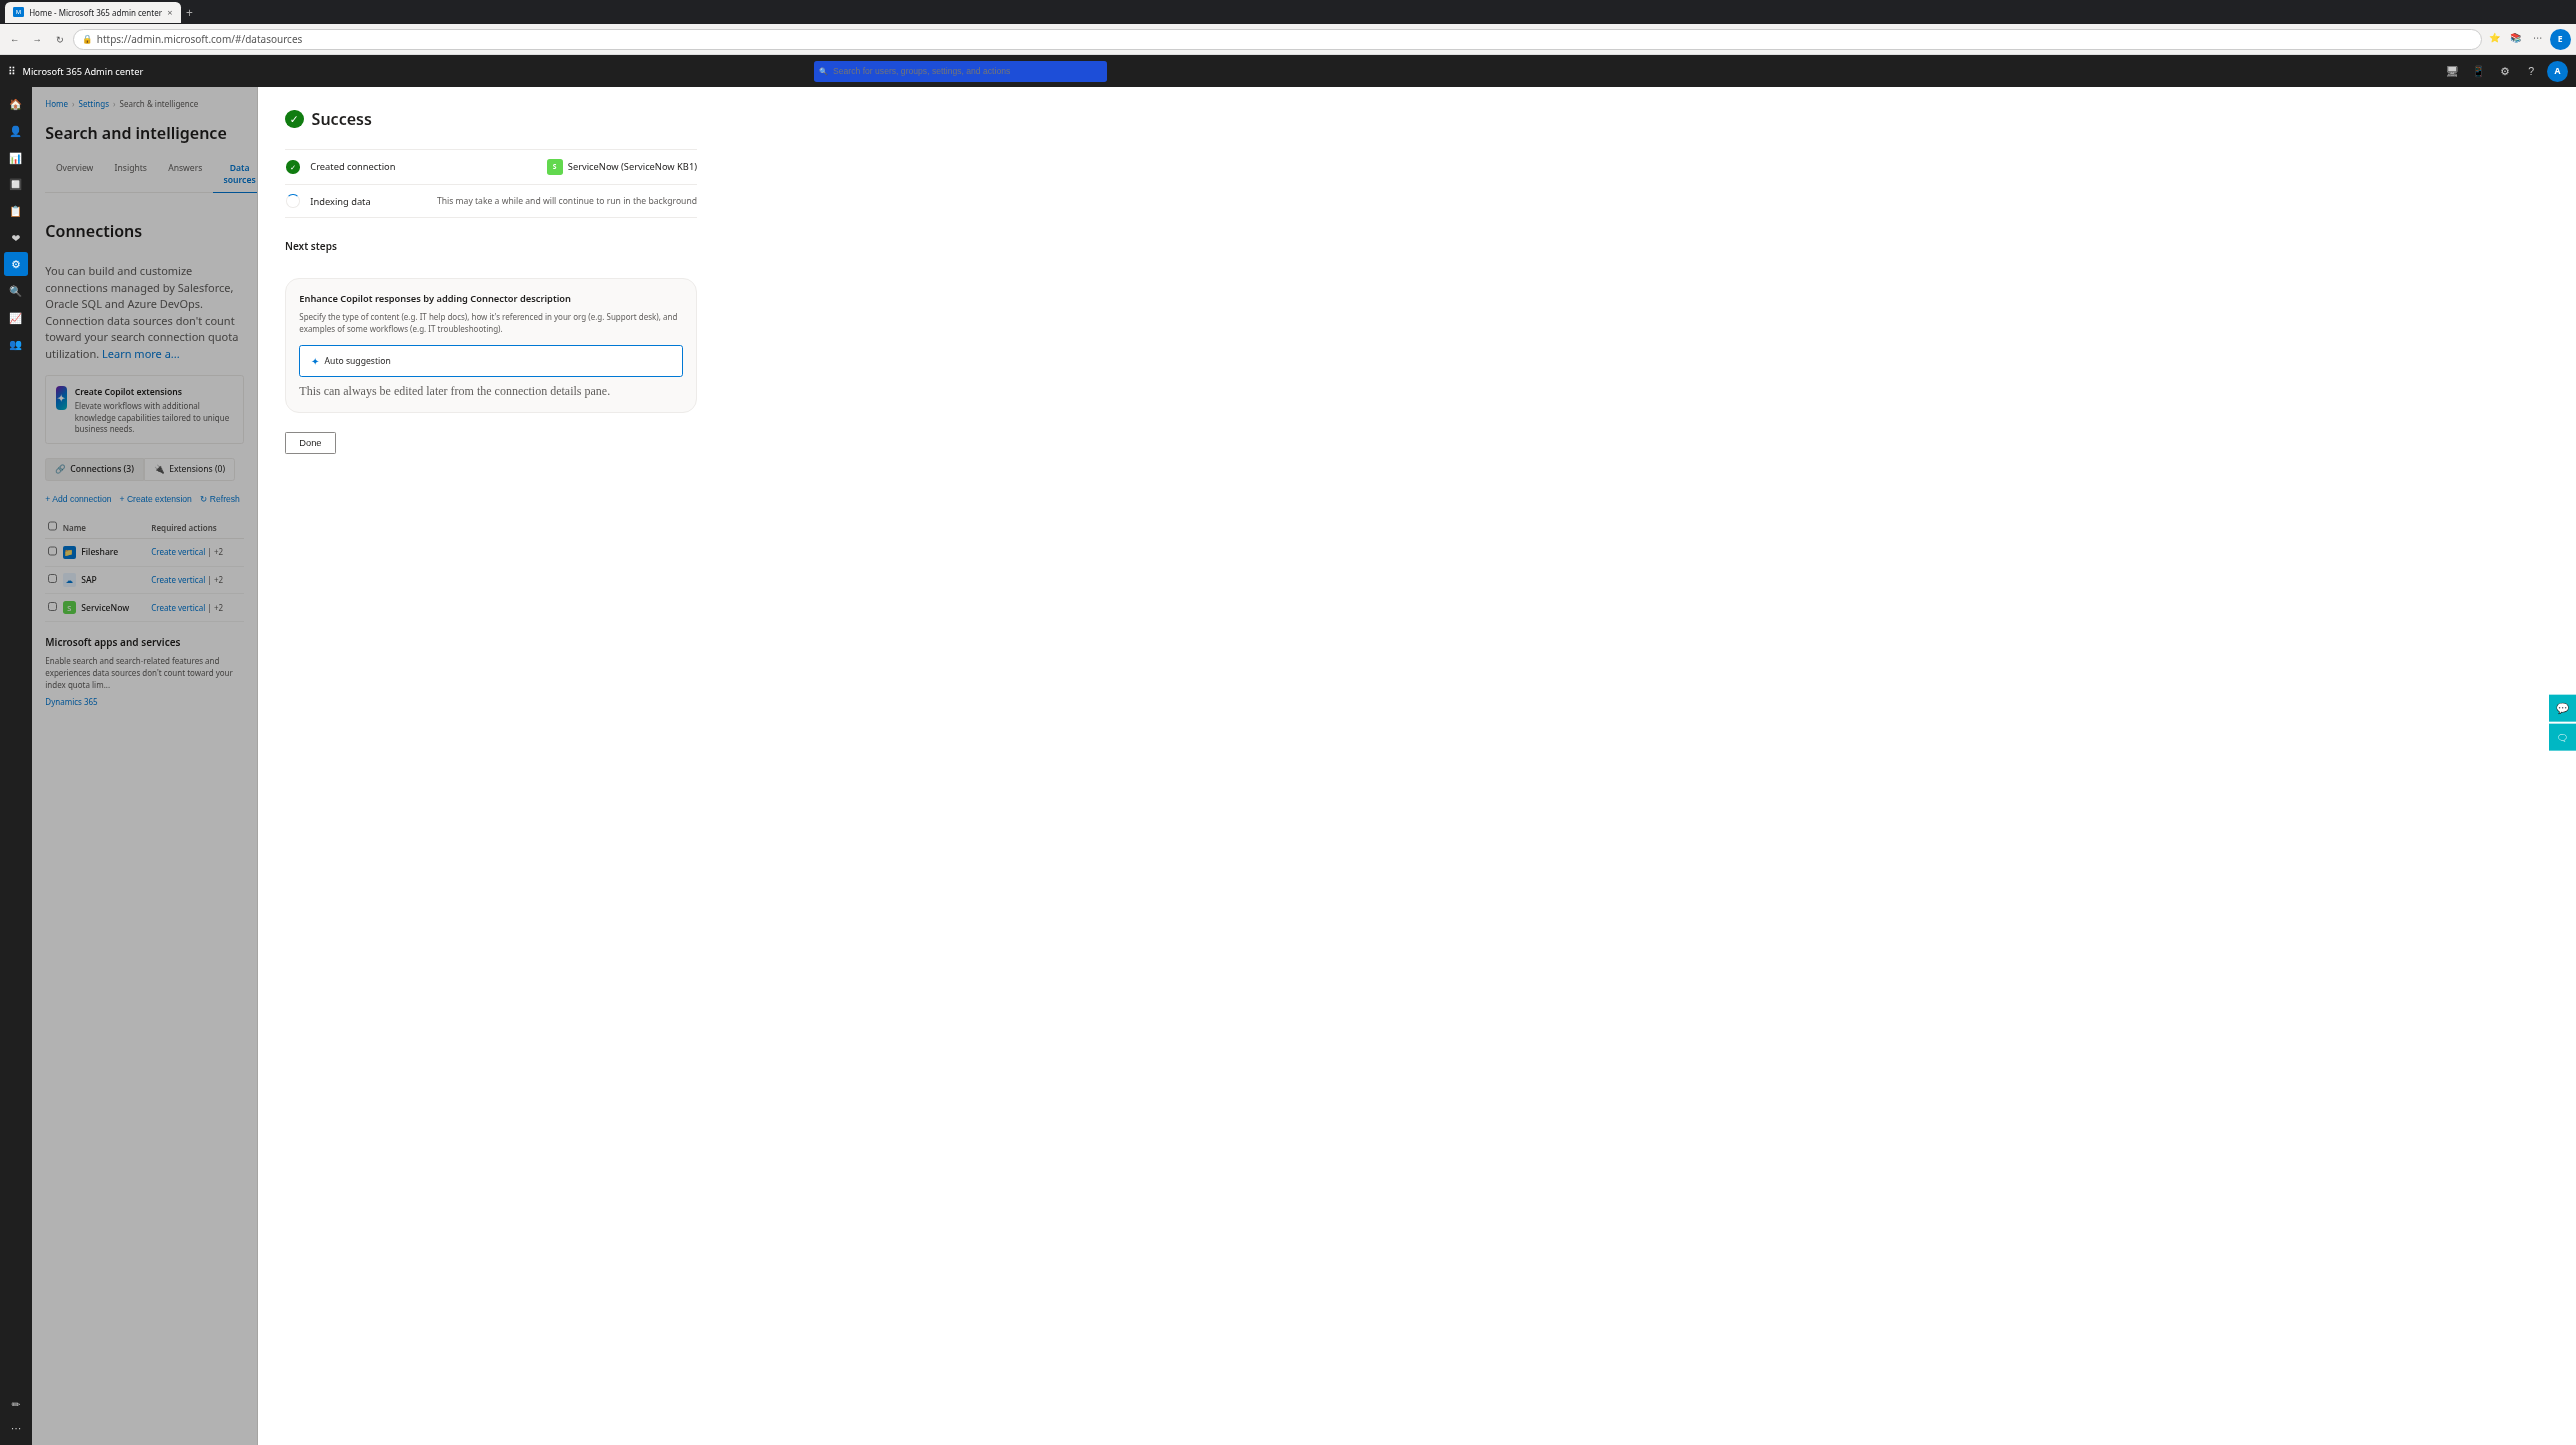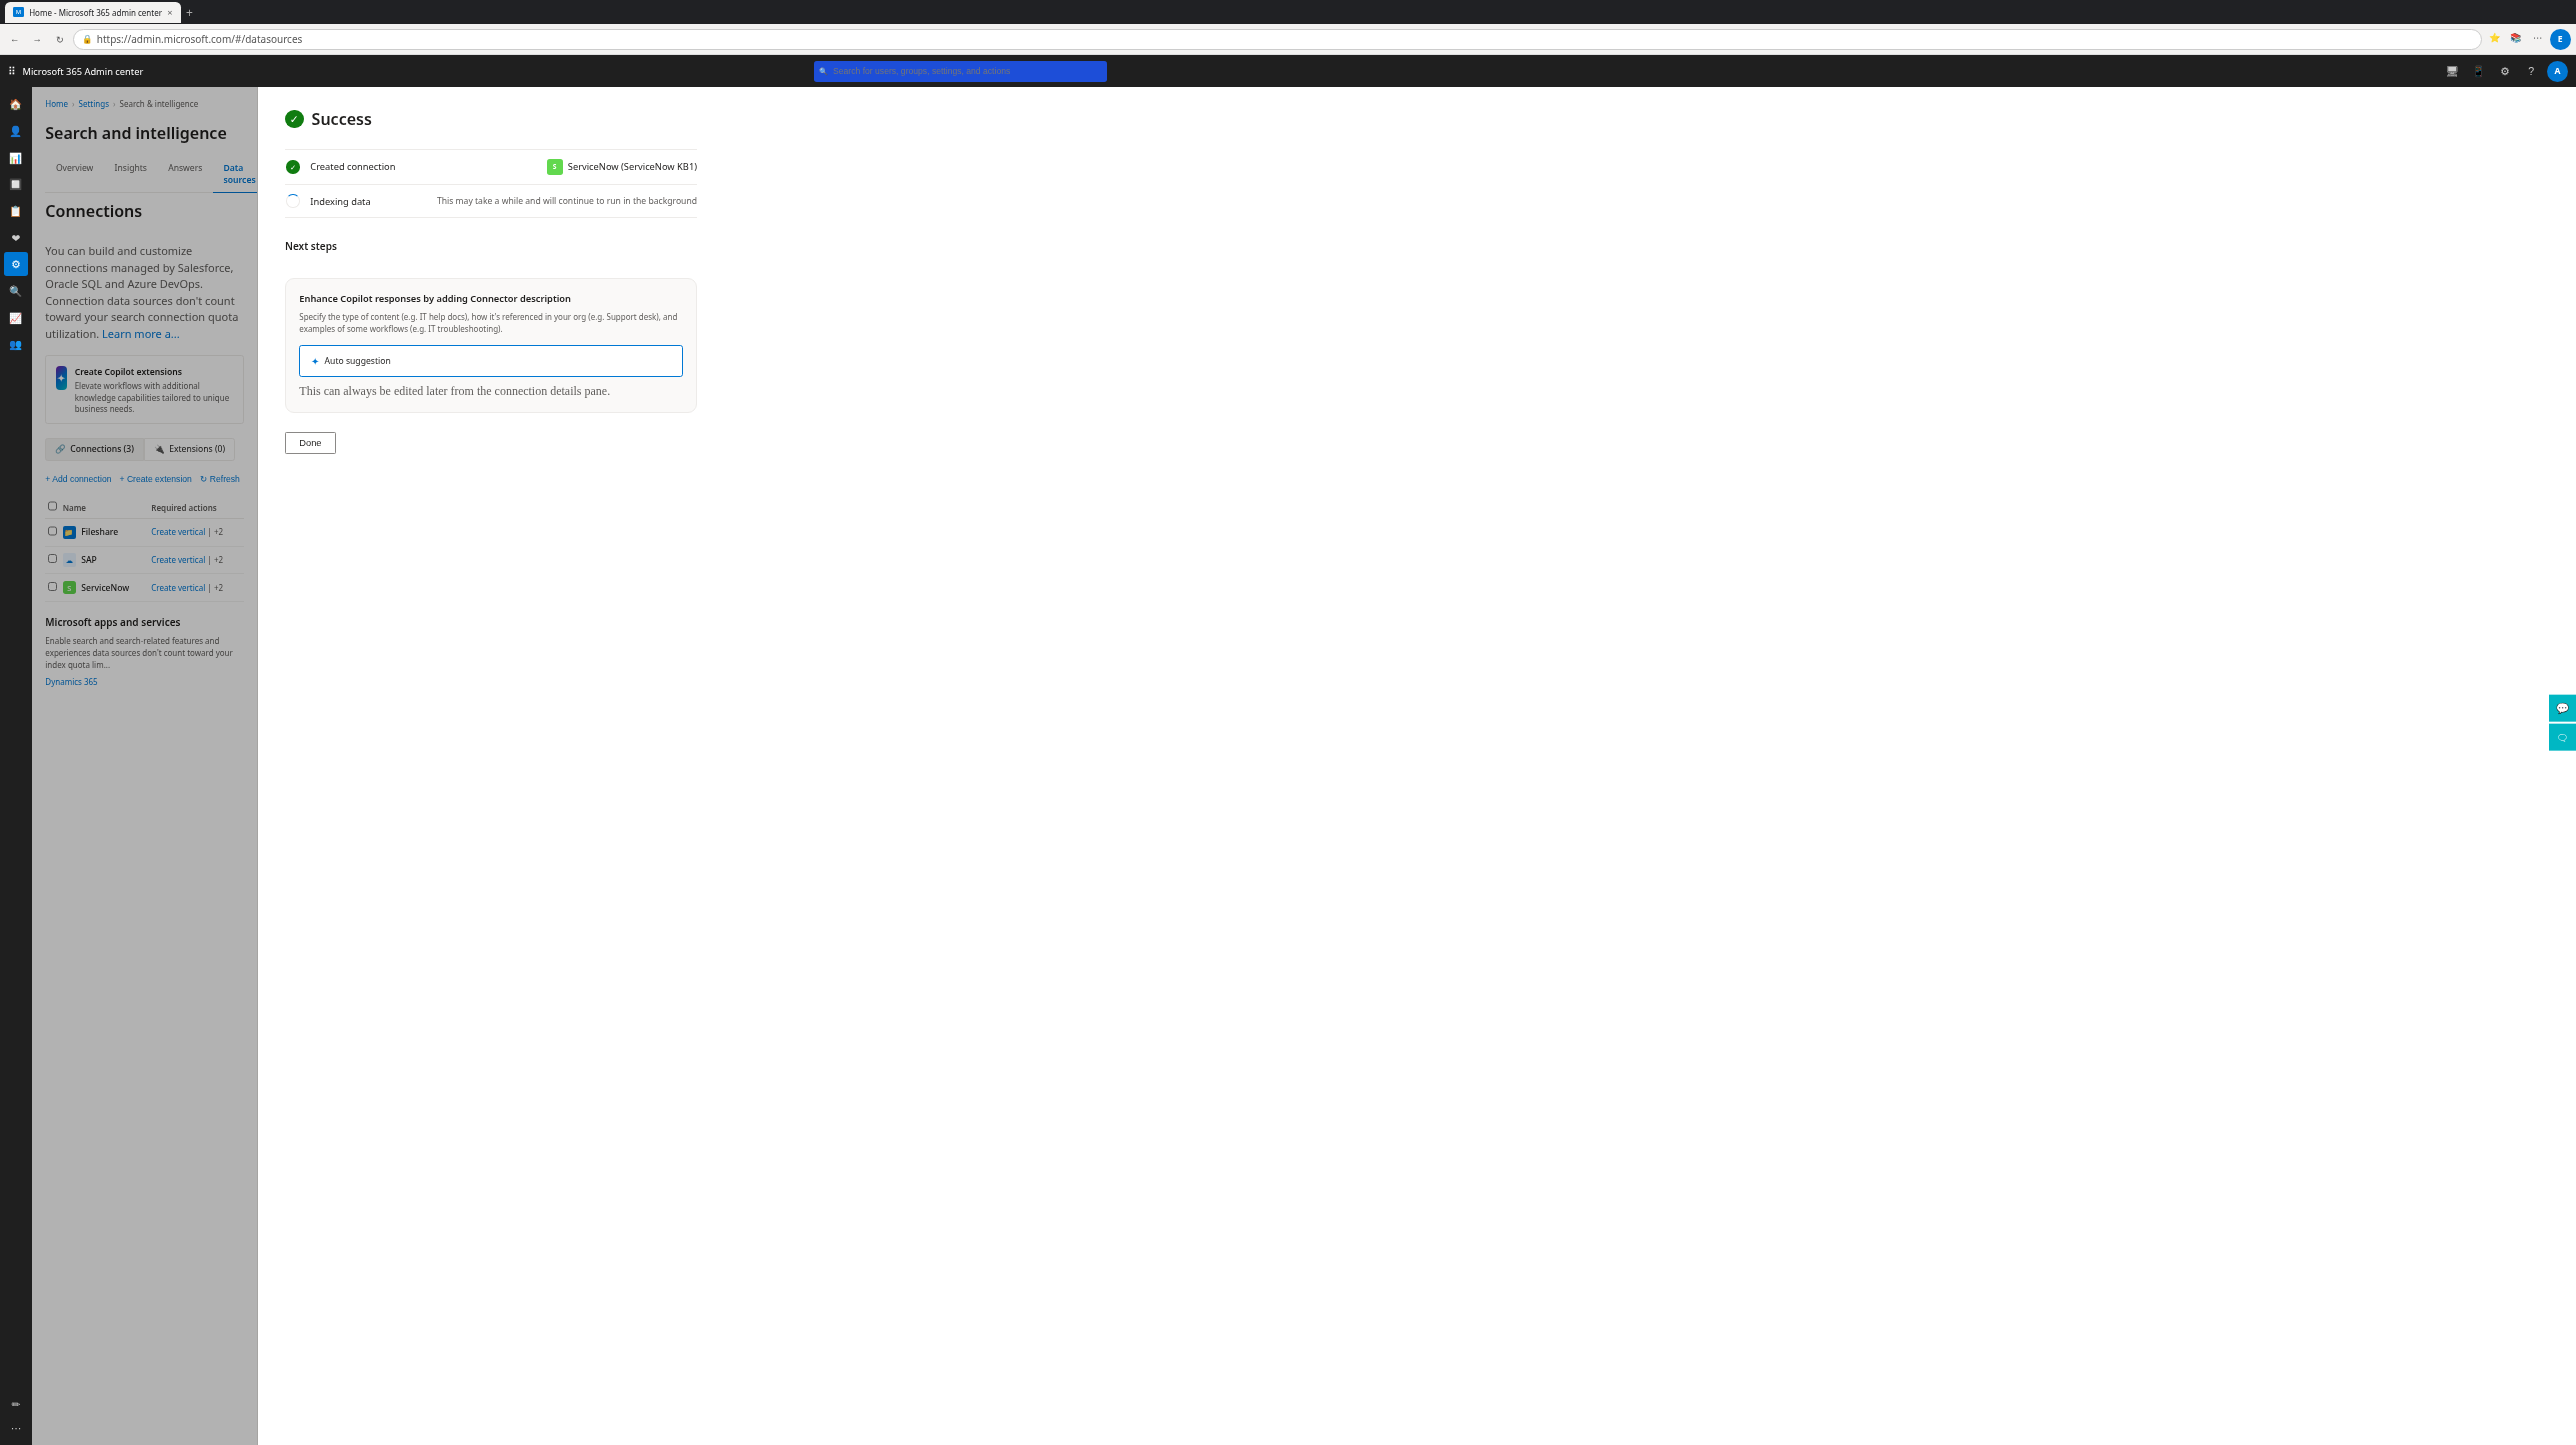--- a/index.html
+++ b/index.html
@@ -44,21 +44,21 @@
 
     
     .breadcrumb { display: flex; align-items: center; gap: 4px; font-size: 8px; color: #605e5c; margin-bottom: 13.3px; }
     .breadcrumb a { color: #0078d4; text-decoration: none; }
     .breadcrumb-sep { color: #aaa; }
 
     
     .page-title { font-size: 16px; font-weight: 600; color: #201f1e; margin-bottom: 13.3px; }
 
     
-    .tabs { display: flex; border-bottom: 0.7px solid #edebe9; margin-bottom: 7px; }
+    .tabs { display: flex; border-bottom: 0.7px solid #edebe9; margin-bottom: 27px; text-align: center; }
     .tab { padding: 5.3px 10.6px; font-size: 8.6px; color: #605e5c; cursor: pointer; border-bottom: 1.3px solid transparent; margin-bottom: -0.7px; }
     .tab.active { color: #0078d4; border-bottom-color: #0078d4; font-weight: 600; }
 
     
     .section-title { font-size: 16px; font-weight: 600; color: #201f1e; margin-bottom: 21px; }
     .connections-desc { font-size: 11px; color: #605e5c; line-height: 1.5; margin-bottom: 13.3px; }
     .connections-desc a { color: #0078d4; text-decoration: none; }
 
     
     .copilot-banner { border: 0.7px solid #edebe9; border-radius: 2.7px; padding: 9.3px; margin-bottom: 13.3px; display: flex; gap: 8px; align-items: flex-start; }
@@ -104,21 +104,21 @@
     .step-check { width: 13.3px; height: 13.3px; background: #107c10; border-radius: 50%; display: flex; align-items: center; justify-content: center; color: white; font-size: 7.3px; }
     .step-spinner { width: 13.3px; height: 13.3px; border: 1.3px solid #edebe9; border-top-color: #0078d4; border-radius: 50%; animation: spin 1s linear infinite; }
     @keyframes spin { to { transform: rotate(360deg); } }
     .step-label { font-size: 9.3px; color: #201f1e; }
     .step-value { font-size: 9.3px; color: #201f1e; display: flex; align-items: center; gap: 5.3px; margin-left: auto; }
     .servicenow-icon { width: 16px; height: 16px; background: #62d84e; border-radius: 2.7px; display: flex; align-items: center; justify-content: center; }
     .step-note { font-size: 8.6px; color: #605e5c; margin-left: auto; }
 
     
     .next-steps-title { font-size: 10px; font-weight: 600; color: #201f1e; margin-bottom: 25px; }
-    .enhance-card { border: 0.7px solid #edebe9; border-radius: 9px; background: #faf9f8; padding: 13.3px; }
+    .enhance-card { border: 0.7px solid #edebe9; border-radius: 14px; background: #faf9f8; padding: 13.3px; }
     .enhance-title { font-size: 9.3px; font-weight: 600; color: #201f1e; margin-bottom: 5.3px; }
     .enhance-desc { font-size: 8px; color: #605e5c; margin-bottom: 10.6px; line-height: 1.5; }
     .auto-suggestion-box { border: 0.7px solid #0078d4; border-radius: 2.7px; padding: 8px 10.6px; background: white; display: flex; align-items: center; gap: 5.3px; font-size: 8.6px; color: #201f1e; cursor: pointer; }
     .auto-suggestion-icon { color: #0078d4; font-size: 10px; }
     .edit-note { font-size: 12px; color: #605e5c; margin-top: 6.7px; font-family: Liberation Serif, serif; }
 
     
     .done-section { margin-top: 18.6px; }
     .done-btn { padding: 5.3px 13.3px; background: white; border: 0.7px solid #8a8886; border-radius: 1.3px; font-size: 9.3px; cursor: pointer; color: #201f1e; }
 

